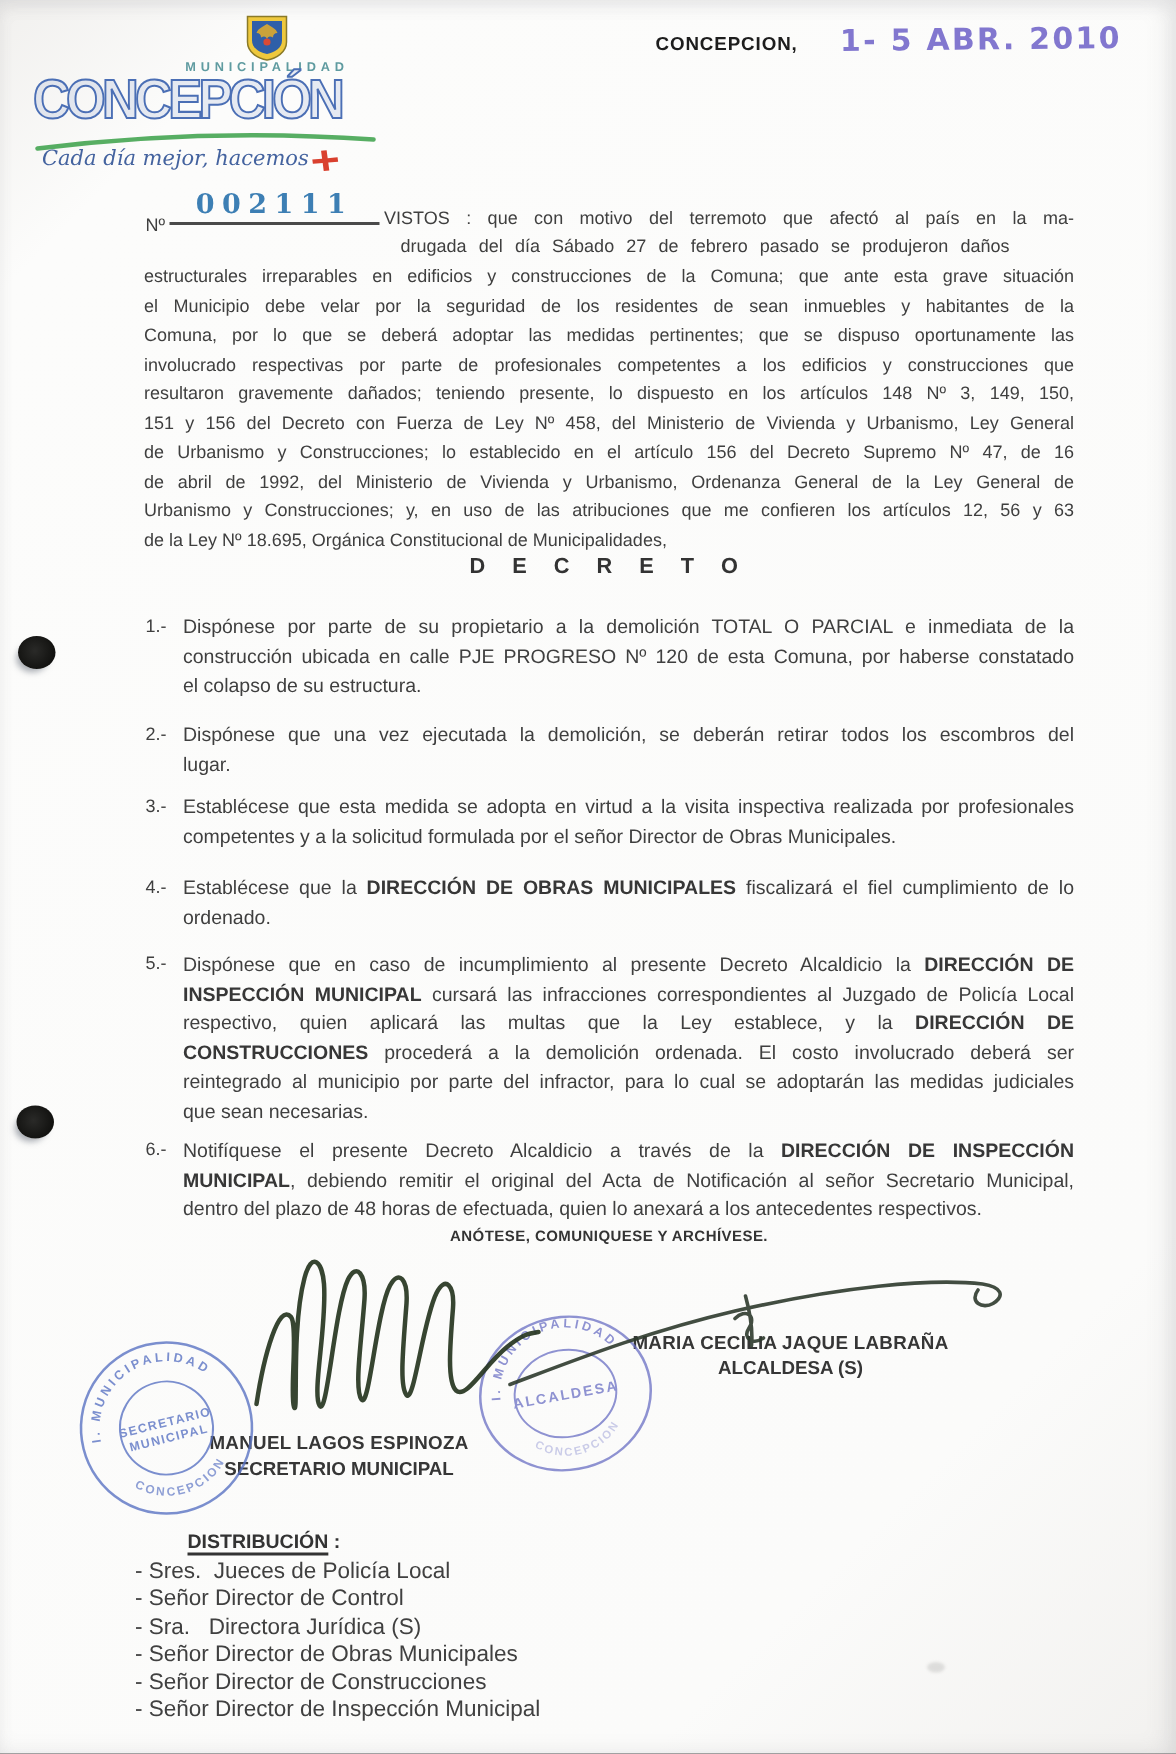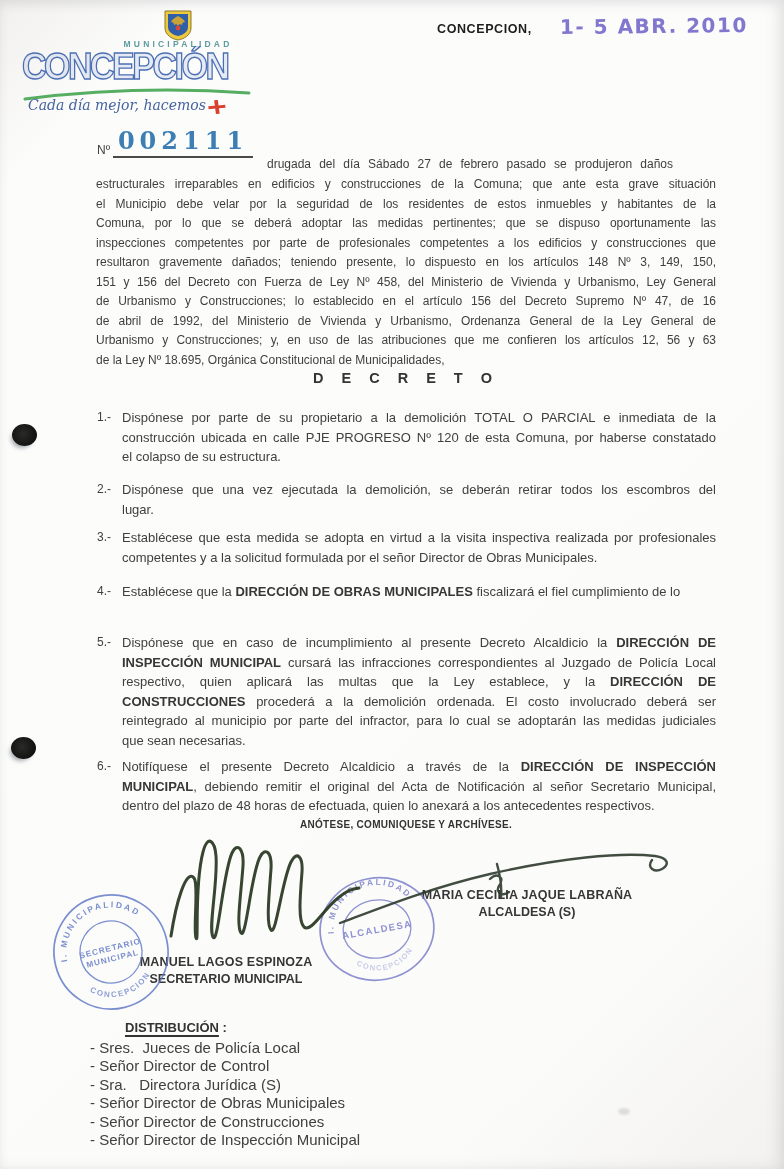--- a/index.html
+++ b/index.html
@@ -40,21 +40,21 @@
   
   .place { position:absolute; left:437px; top:22px; font-size:12.5px; font-weight:bold;
     letter-spacing:.6px; color:#1d1d1d; }
   .datestamp { position:absolute; left:560px; top:14px; font-family:"DejaVu Sans",sans-serif;
     font-size:20px; font-weight:bold; letter-spacing:1.5px; color:#8277cf;
     transform:rotate(-.6deg); white-space:nowrap; }
 
   
   .nlabel { position:absolute; left:97px; top:141px; font-size:12.5px; }
   .nvalue { position:absolute; left:113px; top:126px; width:140px; text-align:center;
-    font-family:"DejaVu Serif", serif; font-size:24px; font-weight:bold; letter-spacing:5px;
+    font-family:"DejaVu Serif", serif; font-size:18px; font-weight:bold; letter-spacing:5px;
     color:#3d7fb4; border-bottom:2px solid #4a4a4a; padding-bottom:1px; }
   .tx { font-size:12px; line-height:19.5px; }
   .vline1 { position:absolute; left:256px; top:136px; width:460px;
     text-align:justify; text-align-last:justify; }
   .vline2 { position:absolute; left:267px; top:155px; width:406px;
     text-align:justify; text-align-last:justify; }
   .vrest { position:absolute; left:96px; top:175px; width:620px; }
   .tline { height:19.5px; text-align:justify; text-align-last:justify; }
   .tline:last-child { text-align-last:left; }
 
@@ -108,27 +108,28 @@
       <path d="M3,13 Q115,-1 227,7" fill="none" stroke="#3aa048" stroke-width="3" stroke-linecap="round" opacity=".85"></path>
     </svg>
     <div class="tagline"><span>Cada día mejor, hacemos</span><span class="plus">+</span></div>
   </div>
 
   <div class="place">CONCEPCION,</div>
   <div class="datestamp">1- 5 ABR. 2010</div>
 
   <span class="nlabel tx">Nº</span>
   <span class="nvalue">002111</span>
+  <div class="vline1 tx">VISTOS : que con motivo del terremoto que afectó al país en la ma-</div>
   <div class="vline2 tx">drugada del día Sábado 27 de febrero pasado se produjeron daños</div>
   <div class="vrest tx">
 
   <div class="tline">estructurales irreparables en edificios y construcciones de la Comuna; que ante esta grave situación</div>
-      <div class="tline">el Municipio debe velar por la seguridad de los residentes de estos inmuebles y habitantes de la</div>
+      <div class="tline">el Municipio debe velar por la seguridad de los residentes de sean inmuebles y habitantes de la</div>
       <div class="tline">Comuna, por lo que se deberá adoptar las medidas pertinentes; que se dispuso oportunamente las</div>
-      <div class="tline">inspecciones competentes por parte de profesionales competentes a los edificios y construcciones que</div>
+      <div class="tline">involucrado respectivas por parte de profesionales competentes a los edificios y construcciones que</div>
       <div class="tline">resultaron gravemente dañados; teniendo presente, lo dispuesto en los artículos 148 Nº 3, 149, 150,</div>
       <div class="tline">151 y 156 del Decreto con Fuerza de Ley Nº 458, del Ministerio de Vivienda y Urbanismo, Ley General</div>
       <div class="tline">de Urbanismo y Construcciones; lo establecido en el artículo 156 del Decreto Supremo Nº 47, de 16</div>
       <div class="tline">de abril de 1992, del Ministerio de Vivienda y Urbanismo, Ordenanza General de la Ley General de</div>
       <div class="tline">Urbanismo y Construcciones; y, en uso de las atribuciones que me confieren los artículos 12, 56 y 63</div>
       <div class="tline">de la Ley Nº 18.695, Orgánica Constitucional de Municipalidades,</div>
     </div>
 
   <h2 class="decree">D E C R E T O</h2>
 
@@ -155,20 +156,21 @@
 
     <div class="iline"><span>Establécese que esta medida se adopta en virtud a la visita inspectiva realizada por profesionales</span></div>
         <div class="iline"><span>competentes y a la solicitud formulada por el señor Director de Obras Municipales.</span></div>
       </div>
   </div>
   <div class="item" style="top:582px">
     <span class="inum">4.-</span>
     <div class="ilines">
 
     <div class="iline"><span>Establécese que la </span><span class="b">DIRECCIÓN DE OBRAS MUNICIPALES</span><span> fiscalizará el fiel cumplimiento de lo</span></div>
+        <div class="iline"><span>ordenado.</span></div>
       </div>
   </div>
   <div class="item" style="top:633px">
     <span class="inum">5.-</span>
     <div class="ilines">
 
     <div class="iline"><span>Dispónese que en caso de incumplimiento al presente Decreto Alcaldicio la </span><span class="b">DIRECCIÓN DE</span></div>
         <div class="iline"><span class="b">INSPECCIÓN MUNICIPAL</span><span> cursará las infracciones correspondientes al Juzgado de Policía Local</span></div>
         <div class="iline"><span>respectivo, quien aplicará las multas que la Ley establece, y la </span><span class="b">DIRECCIÓN DE</span></div>
         <div class="iline"><span class="b">CONSTRUCCIONES</span><span> procederá a la demolición ordenada. El costo involucrado deberá ser</span></div>

